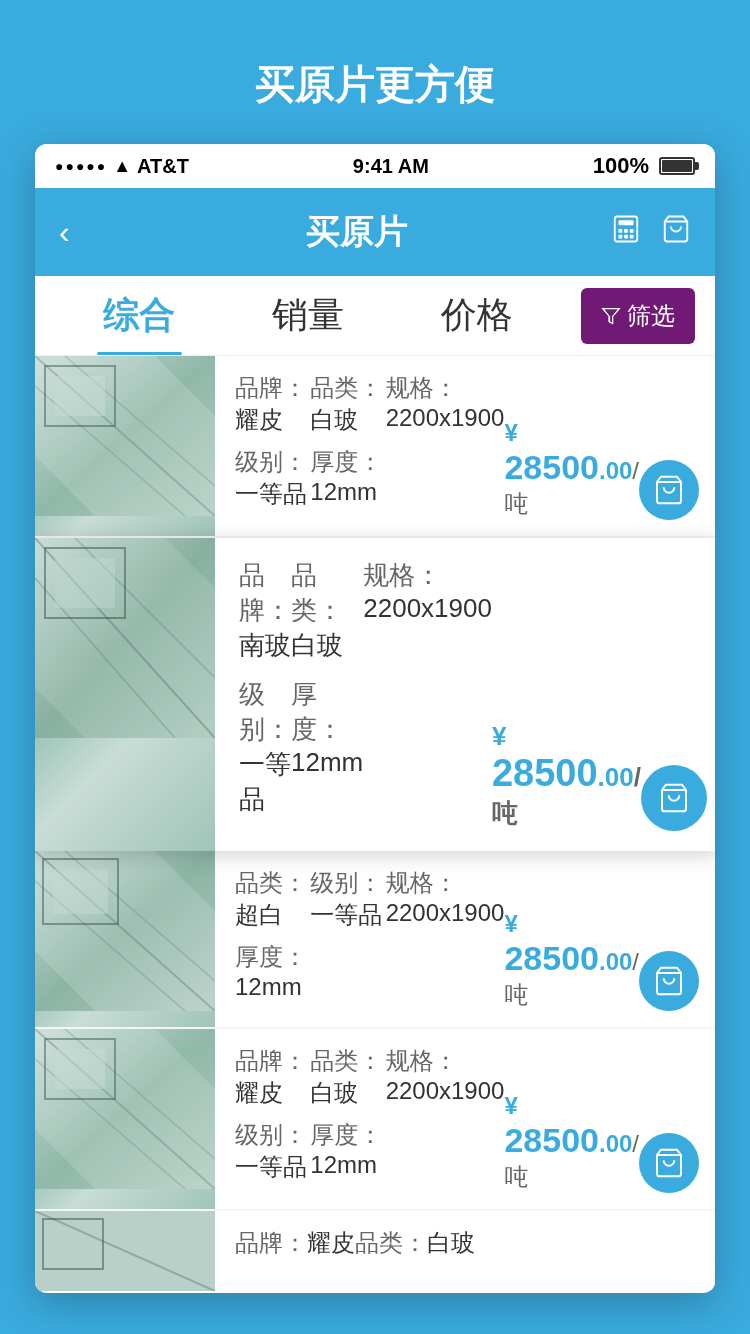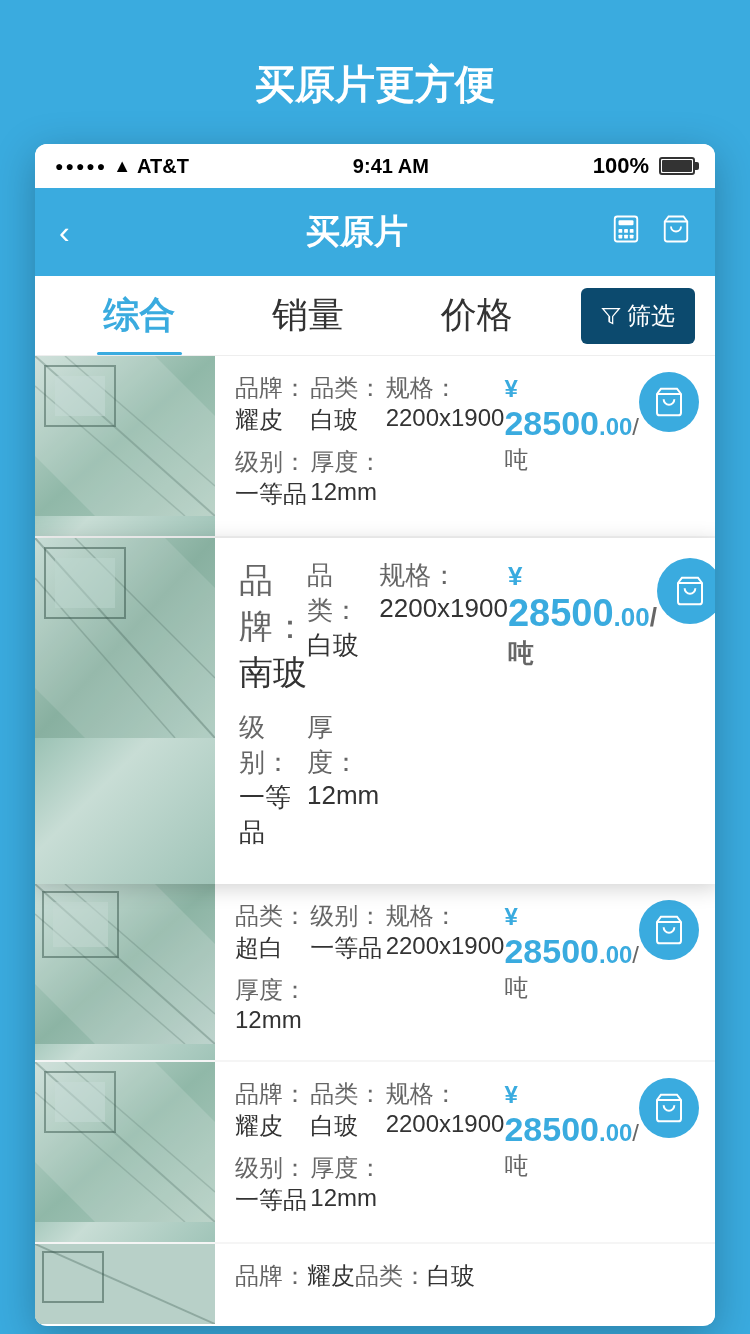--- a/index.html
+++ b/index.html
@@ -149,21 +149,21 @@
       content: '';
       position: absolute;
       bottom: 0;
       left: 25%;
       right: 25%;
       height: 3px;
       background: #3aabdf;
       border-radius: 2px;
     }
     .filter-btn {
-      background: #0c4a6e;
+      background: #701a75;
       color: #fff;
       border: none;
       border-radius: 6px;
       padding: 12px 20px;
       font-size: 24px;
       display: flex;
       align-items: center;
       gap: 6px;
       cursor: pointer;
       white-space: nowrap;
@@ -220,21 +220,21 @@
     .spec-value { color: #333; }
 
     .spec-full {
       font-size: 24px;
       color: #333;
       margin-bottom: 10px;
     }
 
     .product-price-row {
       display: flex;
-      align-items: flex-start;
+      align-items: flex-end;
       justify-content: space-between;
     }
     .product-price {
       font-size: 28px;
       color: #3aabdf;
       font-weight: 600;
     }
     .product-price .currency {
       font-size: 24px;
     }
@@ -405,21 +405,21 @@
           <polygon points="0,0 130,0 180,50 180,200 50,200 0,150" fill="rgba(255,255,255,0.12)"></polygon>
           <line x1="0" y1="0" x2="180" y2="200" stroke="rgba(80,110,100,0.4)" stroke-width="2"></line>
           <line x1="40" y1="0" x2="180" y2="140" stroke="rgba(80,110,100,0.3)" stroke-width="1.5"></line>
           <line x1="0" y1="40" x2="140" y2="200" stroke="rgba(80,110,100,0.3)" stroke-width="1.5"></line>
           <rect x="10" y="10" width="80" height="70" fill="none" stroke="rgba(50,80,70,0.5)" stroke-width="2"></rect>
           <rect x="20" y="20" width="60" height="50" fill="rgba(190,215,208,0.5)"></rect>
         </svg>
       </div>
       <div class="product-info" style="padding: 20px 20px 20px 24px;">
         <div class="product-specs" style="gap: 14px 0; margin-bottom: 14px;">
-          <div class="spec-item" style="font-size:34px;">
+          <div class="spec-item" style="font-size:26px;">
             <span class="spec-label">品牌：</span><span class="spec-value">南玻</span>
           </div>
           <div class="spec-item" style="font-size:26px;">
             <span class="spec-label">品类：</span><span class="spec-value">白玻</span>
           </div>
           <div class="spec-item" style="font-size:26px;">
             <span class="spec-label">级别：</span><span class="spec-value">一等品</span>
           </div>
           <div class="spec-item" style="font-size:26px;">
             <span class="spec-label">厚度：</span><span class="spec-value">12mm</span>

